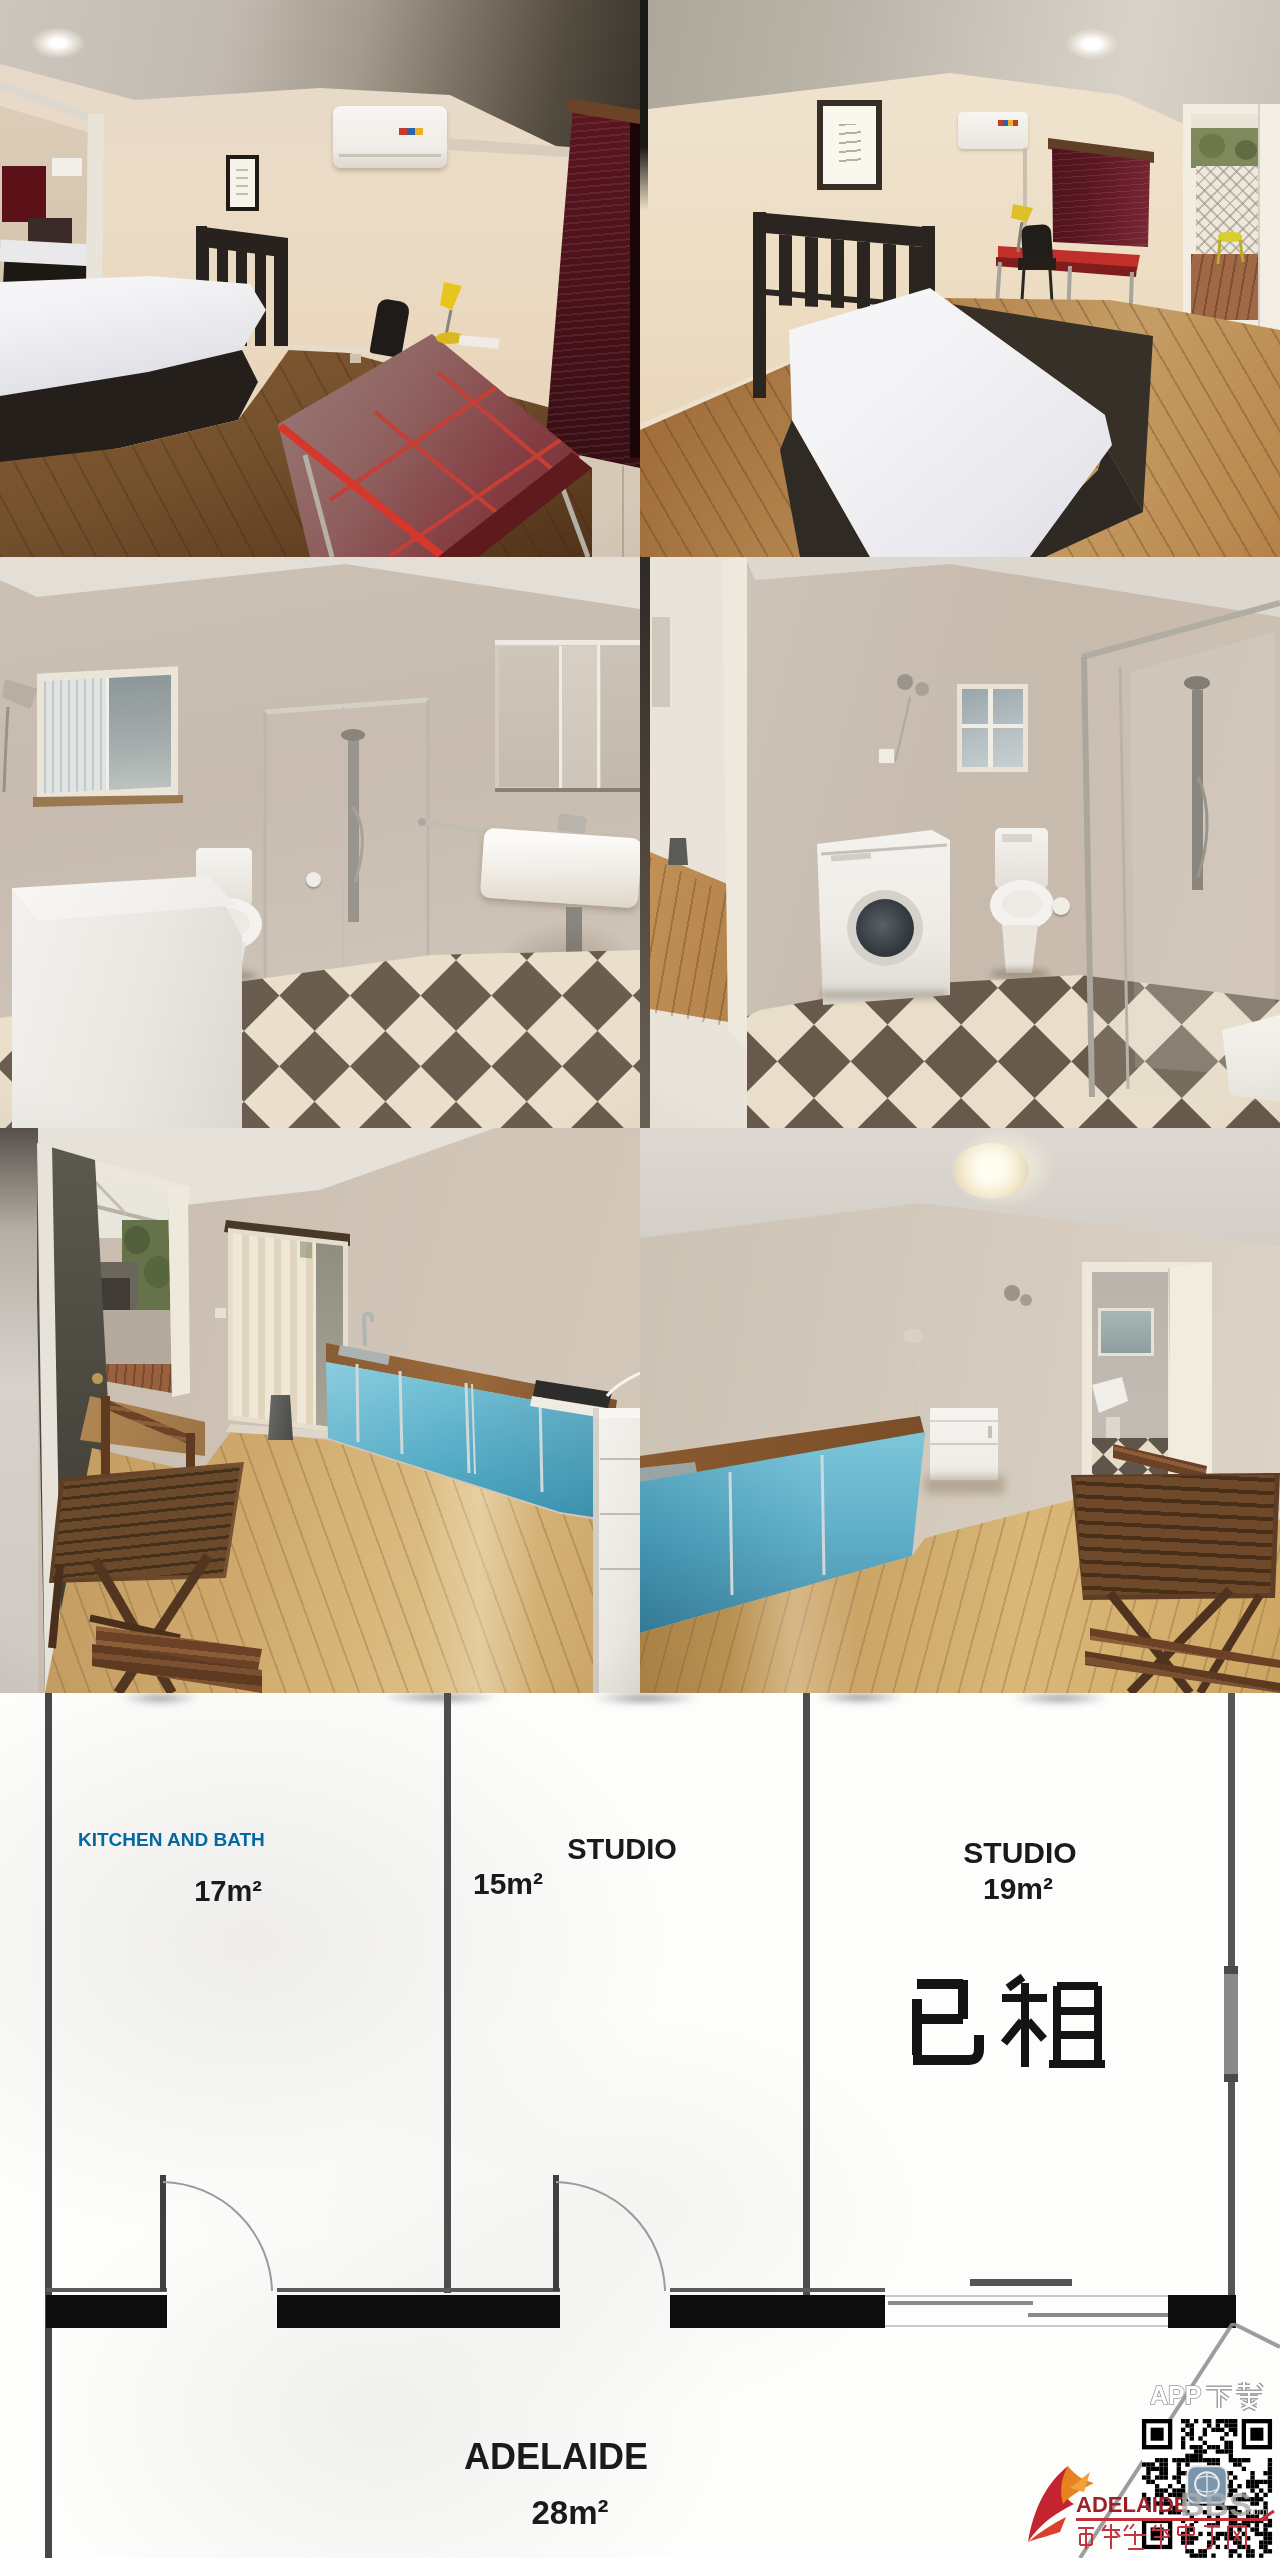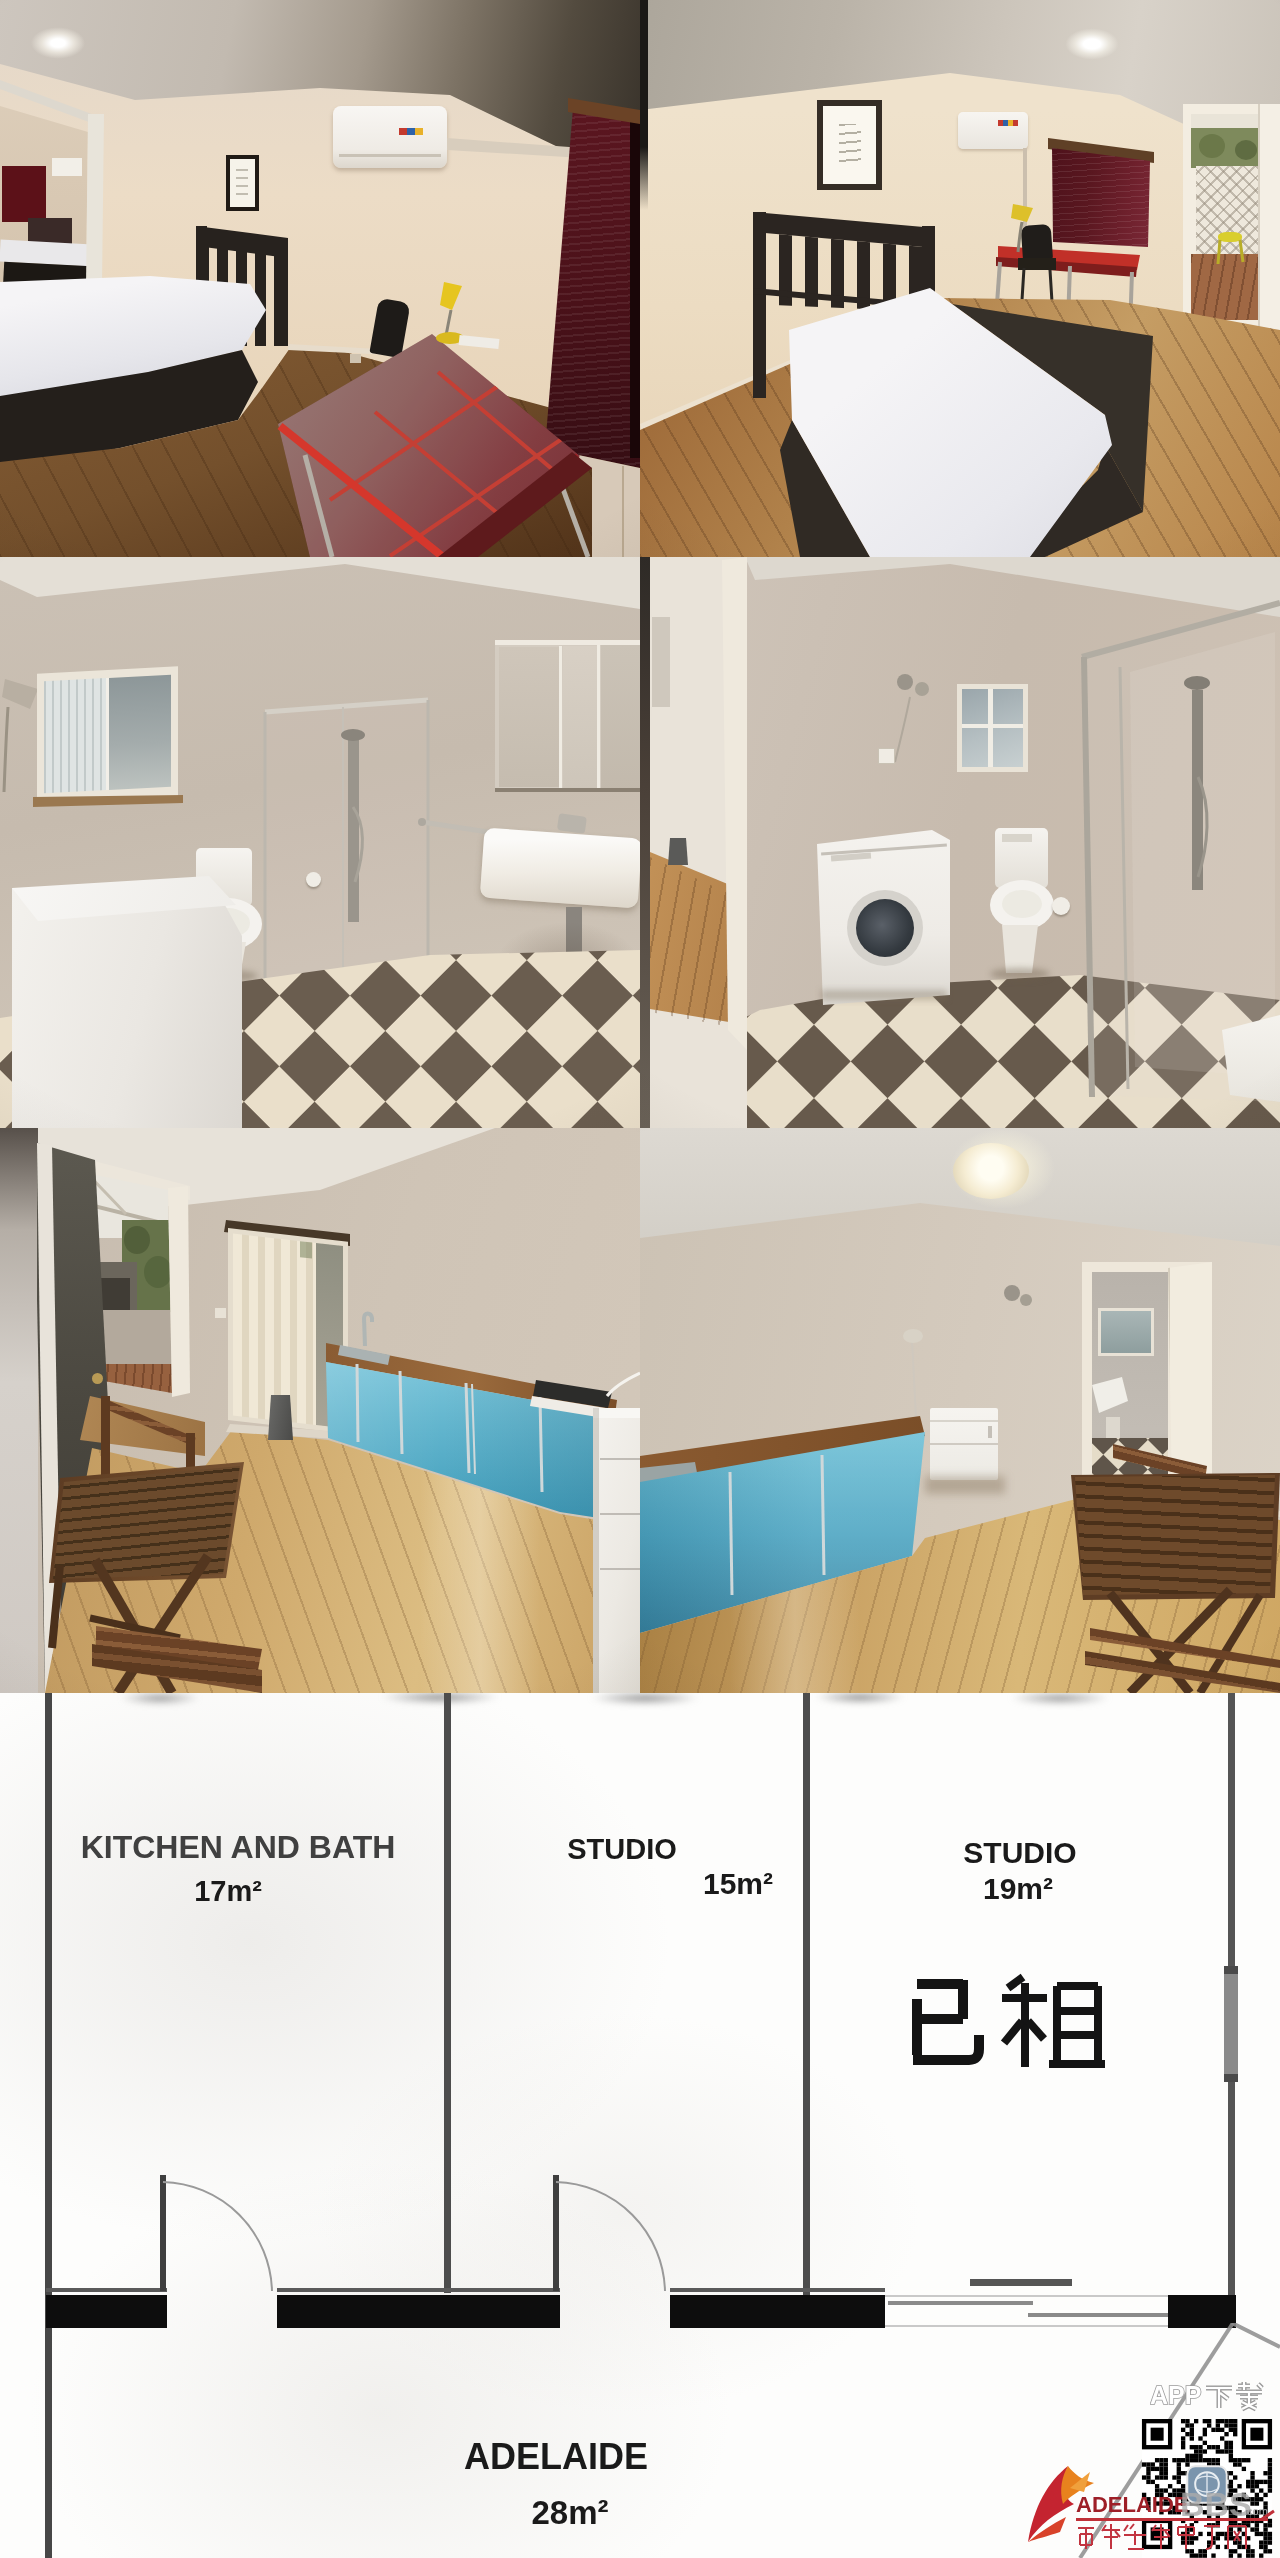--- a/index.html
+++ b/index.html
@@ -596,25 +596,25 @@
     <div class="a" style="left:0;top:32px;width:283px;height:2px;background:#c9c9c9"></div>
   </div>
 
   <div class="a" style="left:970px;top:586px;width:102px;height:7px;background:#555555"></div>
 
   <svg class="a" style="left:1060px;top:630px" width="220" height="235" viewBox="0 0 220 235">
     <line x1="173" y1="0" x2="20" y2="235" stroke="#8d8d8d" stroke-width="4" opacity=".85"></line>
     <line x1="172" y1="0" x2="220" y2="24" stroke="#8d8d8d" stroke-width="4" opacity=".85"></line>
   </svg>
 
-  <div class="a" style="left:78px;top:136px;width:320px;text-align:center;font-size:32px;font-weight:bold;color:#404040;letter-spacing:0">KITCHEN AND BATH</div>
+  <div class="a" style="left:78px;top:136px;width:320px;text-align:left;font-size:19px;font-weight:bold;color:#0369a1;letter-spacing:0">KITCHEN AND BATH</div>
   <div class="a" style="left:78px;top:182px;width:300px;text-align:center;font-size:29px;font-weight:bold;color:#1a1a1a">17m²</div>
 
   <div class="a" style="left:472px;top:140px;width:300px;text-align:center;font-size:29px;font-weight:bold;color:#1a1a1a">STUDIO</div>
-  <div class="a" style="left:473px;top:174px;width:300px;text-align:right;font-size:30px;font-weight:bold;color:#1a1a1a">15m²</div>
+  <div class="a" style="left:473px;top:174px;width:300px;text-align:left;font-size:30px;font-weight:bold;color:#1a1a1a">15m²</div>
 
   <div class="a" style="left:870px;top:143px;width:300px;text-align:center;font-size:30px;font-weight:bold;color:#1a1a1a">STUDIO</div>
   <div class="a" style="left:868px;top:179px;width:300px;text-align:center;font-size:30px;font-weight:bold;color:#1a1a1a">19m²</div>
 
   <div class="a" style="left:406px;top:743px;width:300px;text-align:center;font-size:36px;font-weight:bold;color:#1a1a1a;letter-spacing:0">ADELAIDE</div>
   <div class="a" style="left:420px;top:801px;width:300px;text-align:center;font-size:33px;font-weight:bold;color:#1a1a1a">28m²</div>
 
   <svg class="a" style="left:905px;top:280px" width="200" height="100" viewBox="0 0 200 100">
     <g stroke="#141414" stroke-width="10" fill="none">
       <path d="M12,11 H58"></path>

